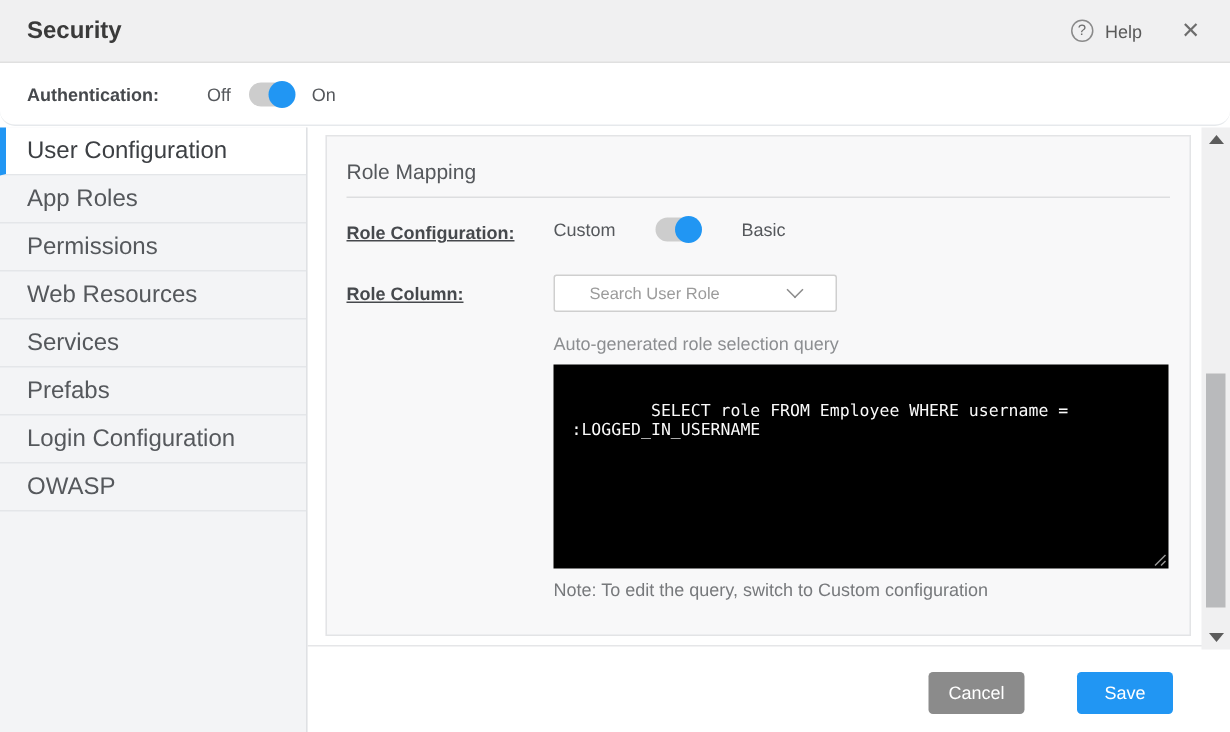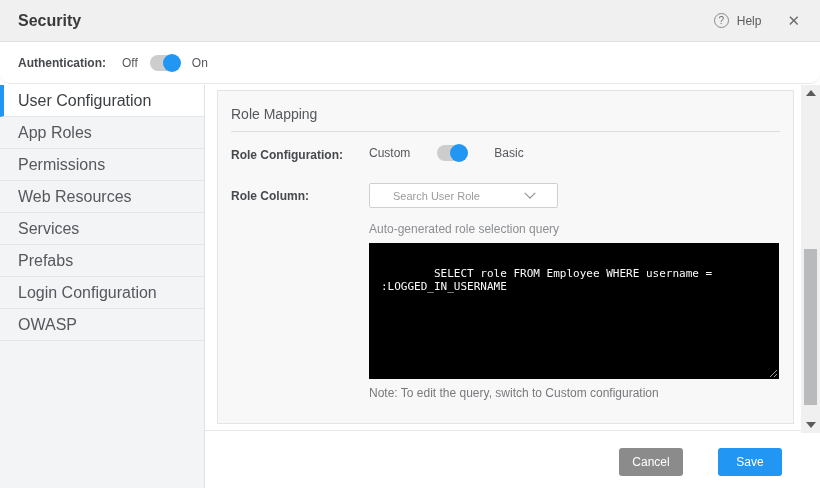--- a/index.html
+++ b/index.html
@@ -28,21 +28,21 @@
   .close-icon { font-size: 15px; color: #6d6d6d; margin-left: 26px; cursor: pointer; line-height: 1; }
 
   
   .auth-row {
     position: absolute; top: 42px; left: 0; right: 0; height: 42px;
     background: #fff; border-bottom: 1px solid #e6e9ec;
     display: flex; align-items: center; padding-left: 18px; border-radius: 10px;
   }
   .auth-label { font-size: 12px; font-weight: 600; color: #46494d; }
   .toggle-off-label, .toggle-on-label { font-size: 12px; color: #55585c; }
-  .auth-row .toggle-off-label { margin-left: 16px; }
+  .auth-row .toggle-off-label { margin-left: 32px; }
 
   
   .switch {
     position: relative; width: 30px; height: 16px; border-radius: 8px;
     background: #cdcdcd; margin: 0 12px; cursor: pointer; flex: 0 0 auto;
   }
   .switch .knob {
     position: absolute; right: -1px; top: -1px; width: 18px; height: 18px;
     border-radius: 50%; background: #2196f3;
   }
@@ -64,21 +64,21 @@
 
   
   .main { position: absolute; left: 206px; top: 85px; right: 0; bottom: 0; background: #fff; }
   .card {
     position: absolute; left: 11px; top: 5px; width: 577px; height: 334px;
     background: #f8f8f9; border: 1px solid #e3e4e6;
   }
   .card-title { position: absolute; left: 13px; top: 15px; font-size: 14px; color: #55585c; }
   .card-divider { position: absolute; left: 13px; right: 13px; top: 40px; border-top: 1px solid #dddee0; }
 
-  .form-label { position: absolute; left: 13px; font-size: 12px; font-weight: 600; color: #46494d; }
+  .form-label { position: absolute; left: 13px; font-size: 12px; font-weight: 600; color: #46494d; text-decoration: underline; }
   .label-role-config { top: 57px; }
   .label-role-column { top: 98px; }
 
   .role-config-controls {
     position: absolute; left: 151px; top: 50px; height: 24px;
     display: flex; align-items: center; gap: 16px;
   }
   .role-config-controls .switch { margin: 0 11px; }
   .role-config-controls span { font-size: 12px; color: #55585c; }
 

